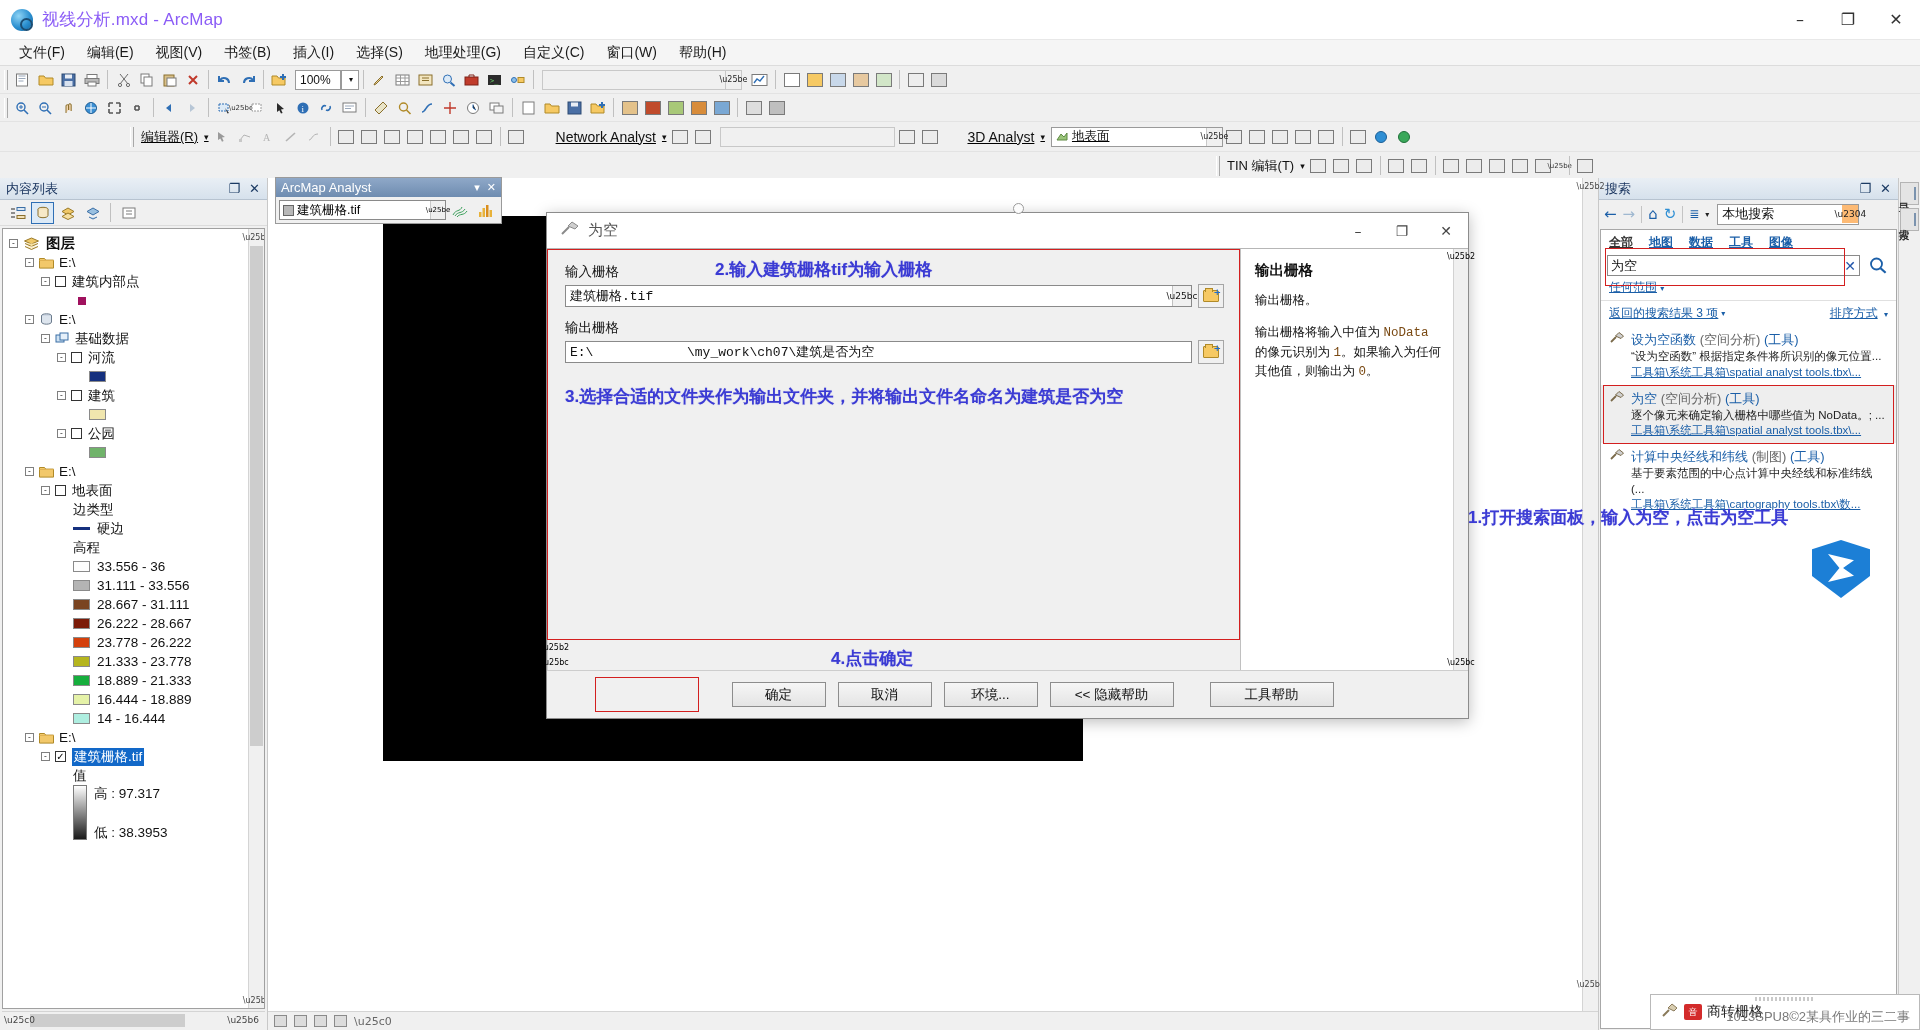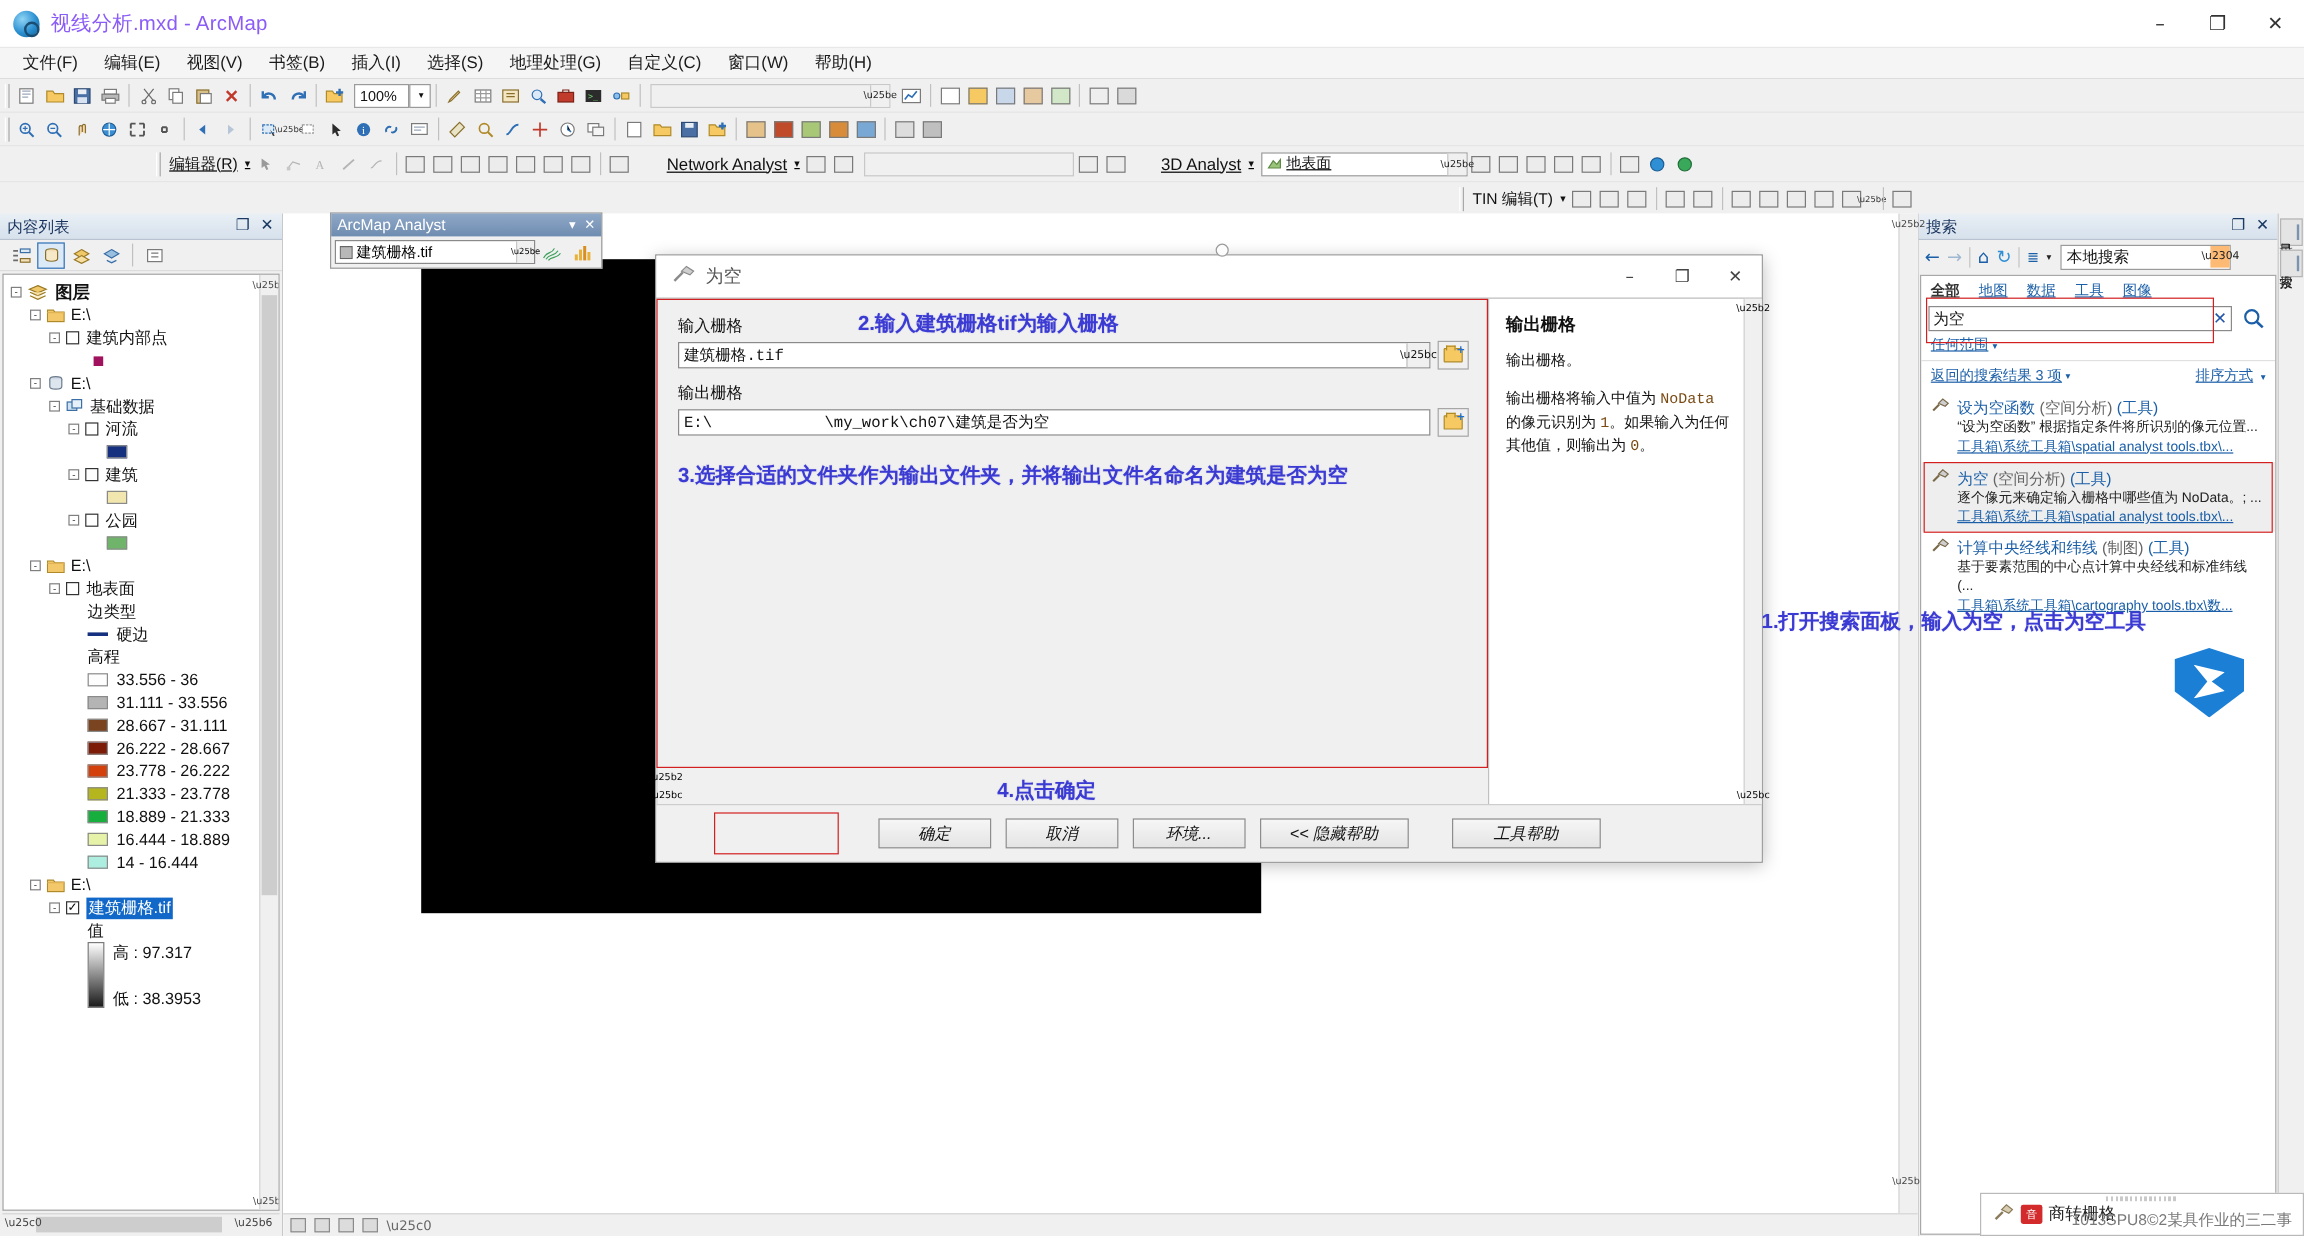--- a/index.html
+++ b/index.html
@@ -76,21 +76,21 @@
     width:16px;height:14px;border:1px solid #7a7a7a;display:inline-block;
   }
 
   
   #workspace{
     position:absolute;left:0;top:178px;right:0;bottom:0;display:flex;
   }
 
   
   #toc{
-    width:236px;flex:0 0 auto;background:#f0f0f0;border-right:1px solid #c8c8c8;
+    width:268px;flex:0 0 auto;background:#f0f0f0;border-right:1px solid #c8c8c8;
     display:flex;flex-direction:column;
   }
   .panel-caption{
     height:22px;display:flex;align-items:center;
     background:linear-gradient(#e9eff5,#d6e1ec);
     border-bottom:1px solid #b7c3d0;font-size:13px;color:#16315c;padding-left:6px;
   }
   .panel-caption .cap-btns{margin-left:auto;display:flex;gap:9px;padding-right:7px;}
   .panel-caption .cap-btns span{font-size:13px;color:#1b3a63;font-family:"DejaVu Sans",sans-serif;}
   #toc-toolbar{
@@ -148,21 +148,21 @@
   #searchpanel{
     width:300px;flex:0 0 auto;background:#f0f0f0;border-left:1px solid #c8c8c8;
     display:flex;flex-direction:column;
   }
   #search-nav{
     height:28px;display:flex;align-items:center;gap:6px;padding:0 5px;background:#f0f0f0;
   }
   #search-nav .navic{font-size:15px;color:#1b5fa8;font-family:"DejaVu Sans",sans-serif;}
   #search-body{flex:1;background:#fff;border:1px solid #a8a8a8;margin:1px;position:relative;overflow:hidden;}
   #cat-row{display:flex;gap:16px;font-size:12px;padding:4px 8px 1px;}
-  #cat-row span{color:#1b5fa8;text-decoration:underline;}
+  #cat-row span{color:#1b5fa8;text-decoration:underline;font-weight:bold;}
   #cat-row span.active{color:#333;font-weight:bold;}
   #searchbox-wrap{display:flex;align-items:center;padding:2px 6px 0;}
   #searchbox{
     flex:1;height:21px;border:1px solid #8a8a8a;background:#fff;display:flex;
     align-items:center;padding:0 3px;font-size:13px;color:#111;
   }
   #searchbox .x{margin-left:auto;color:#2255aa;font-size:14px;font-family:"DejaVu Sans",sans-serif;}
   #search-go{
     width:25px;height:23px;margin-left:5px;display:flex;align-items:center;
     justify-content:center;color:#1b5fa8;font-size:15px;font-family:"DejaVu Sans",sans-serif;
@@ -284,21 +284,21 @@
   #gp-help h4{margin:0 0 11px;font-size:14.5px;color:#111;font-weight:bold;}
   #gp-help p{margin:0 0 13px;font-size:12.5px;color:#111;line-height:1.5;}
   #gp-help .mono{font-family:"Liberation Mono",monospace;color:#7a4a14;}
   #help-vscroll{
     width:15px;background:#f0f0f0;border-left:1px solid #d2d2d2;display:flex;
     flex-direction:column;justify-content:space-between;flex:0 0 auto;
   }
   #help-vscroll .a{height:15px;display:flex;align-items:center;justify-content:center;font-size:8px;font-family:"DejaVu Sans",sans-serif;}
   #gp-footer{
     height:48px;background:#f0f0f0;border-top:1px solid #cdcdcd;display:flex;align-items:center;
-    justify-content:center;gap:12px;padding-left:50px;position:relative;font-style:italic;
+    justify-content:center;gap:12px;padding-left:50px;position:relative;
   }
   .gbtn{
     width:94px;height:25px;background:linear-gradient(#f6f6f6,#e4e4e4);
     border:1px solid #8d8d8d;font-size:13.5px;color:#111;display:flex;
     align-items:center;justify-content:center;
   }
   .gbtn.wide{width:124px;}
   #ok-redbox{
     position:absolute;width:104px;height:35px;border:1.6px solid #d31f1f;pointer-events:none;
   }

